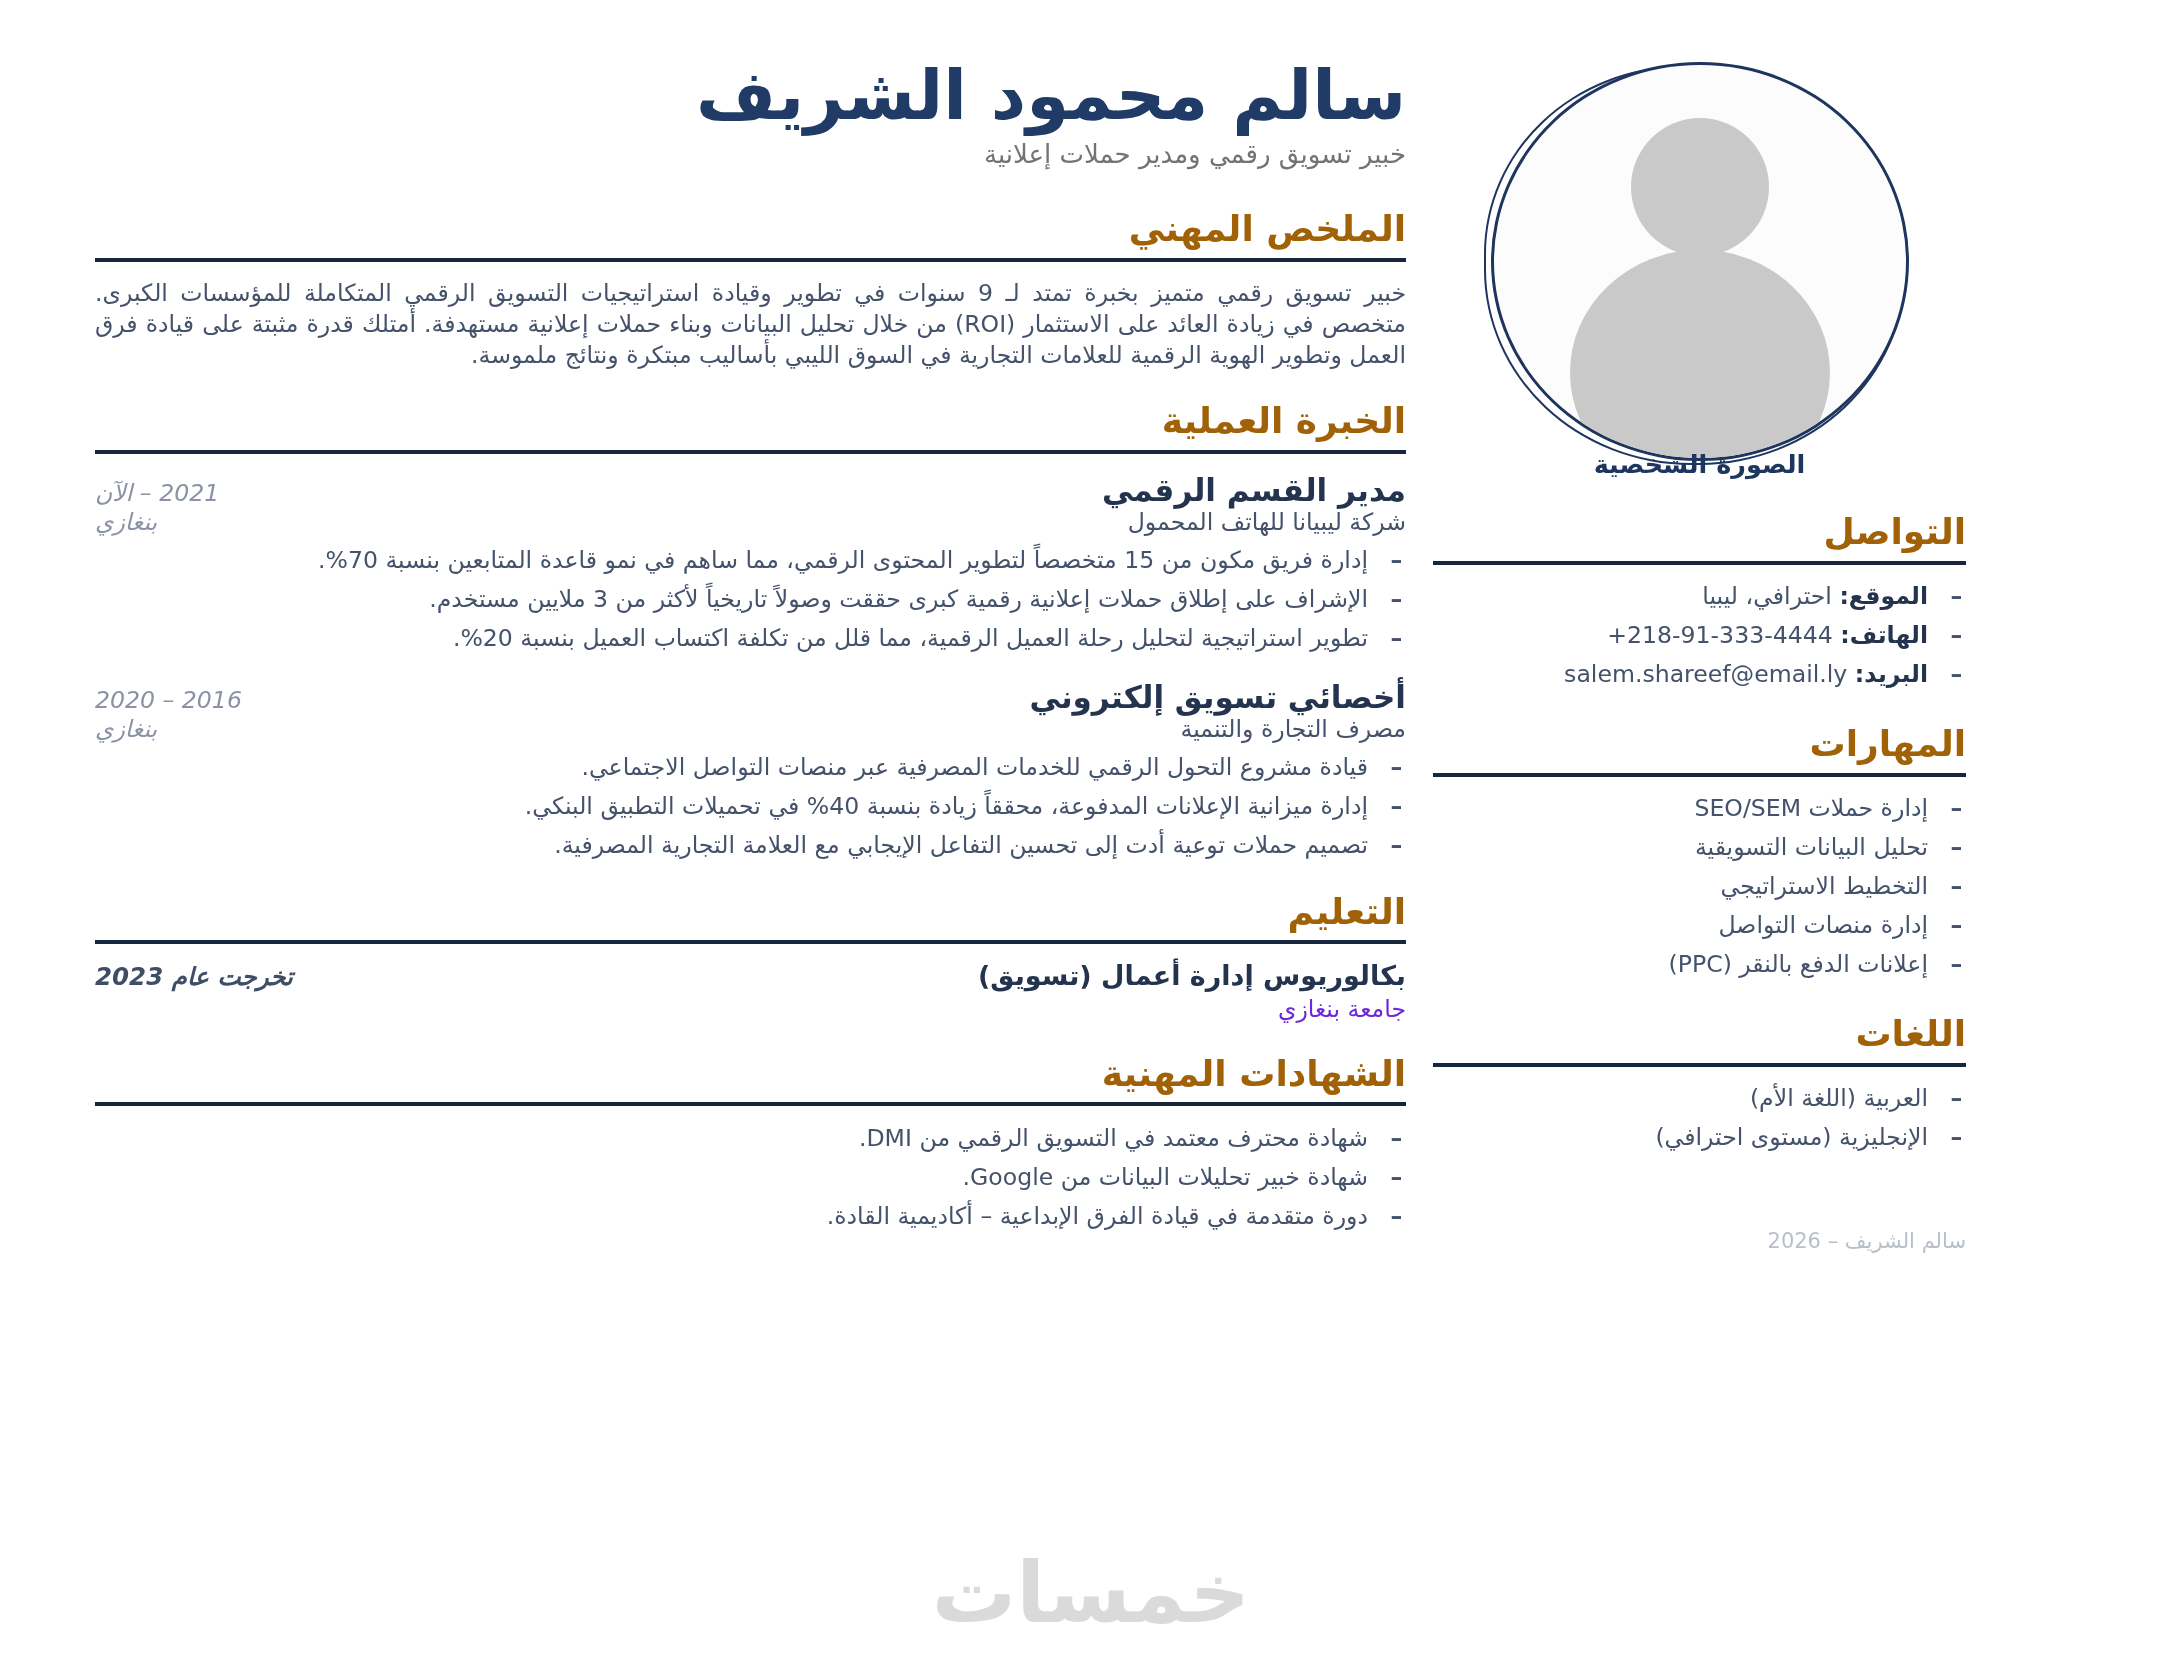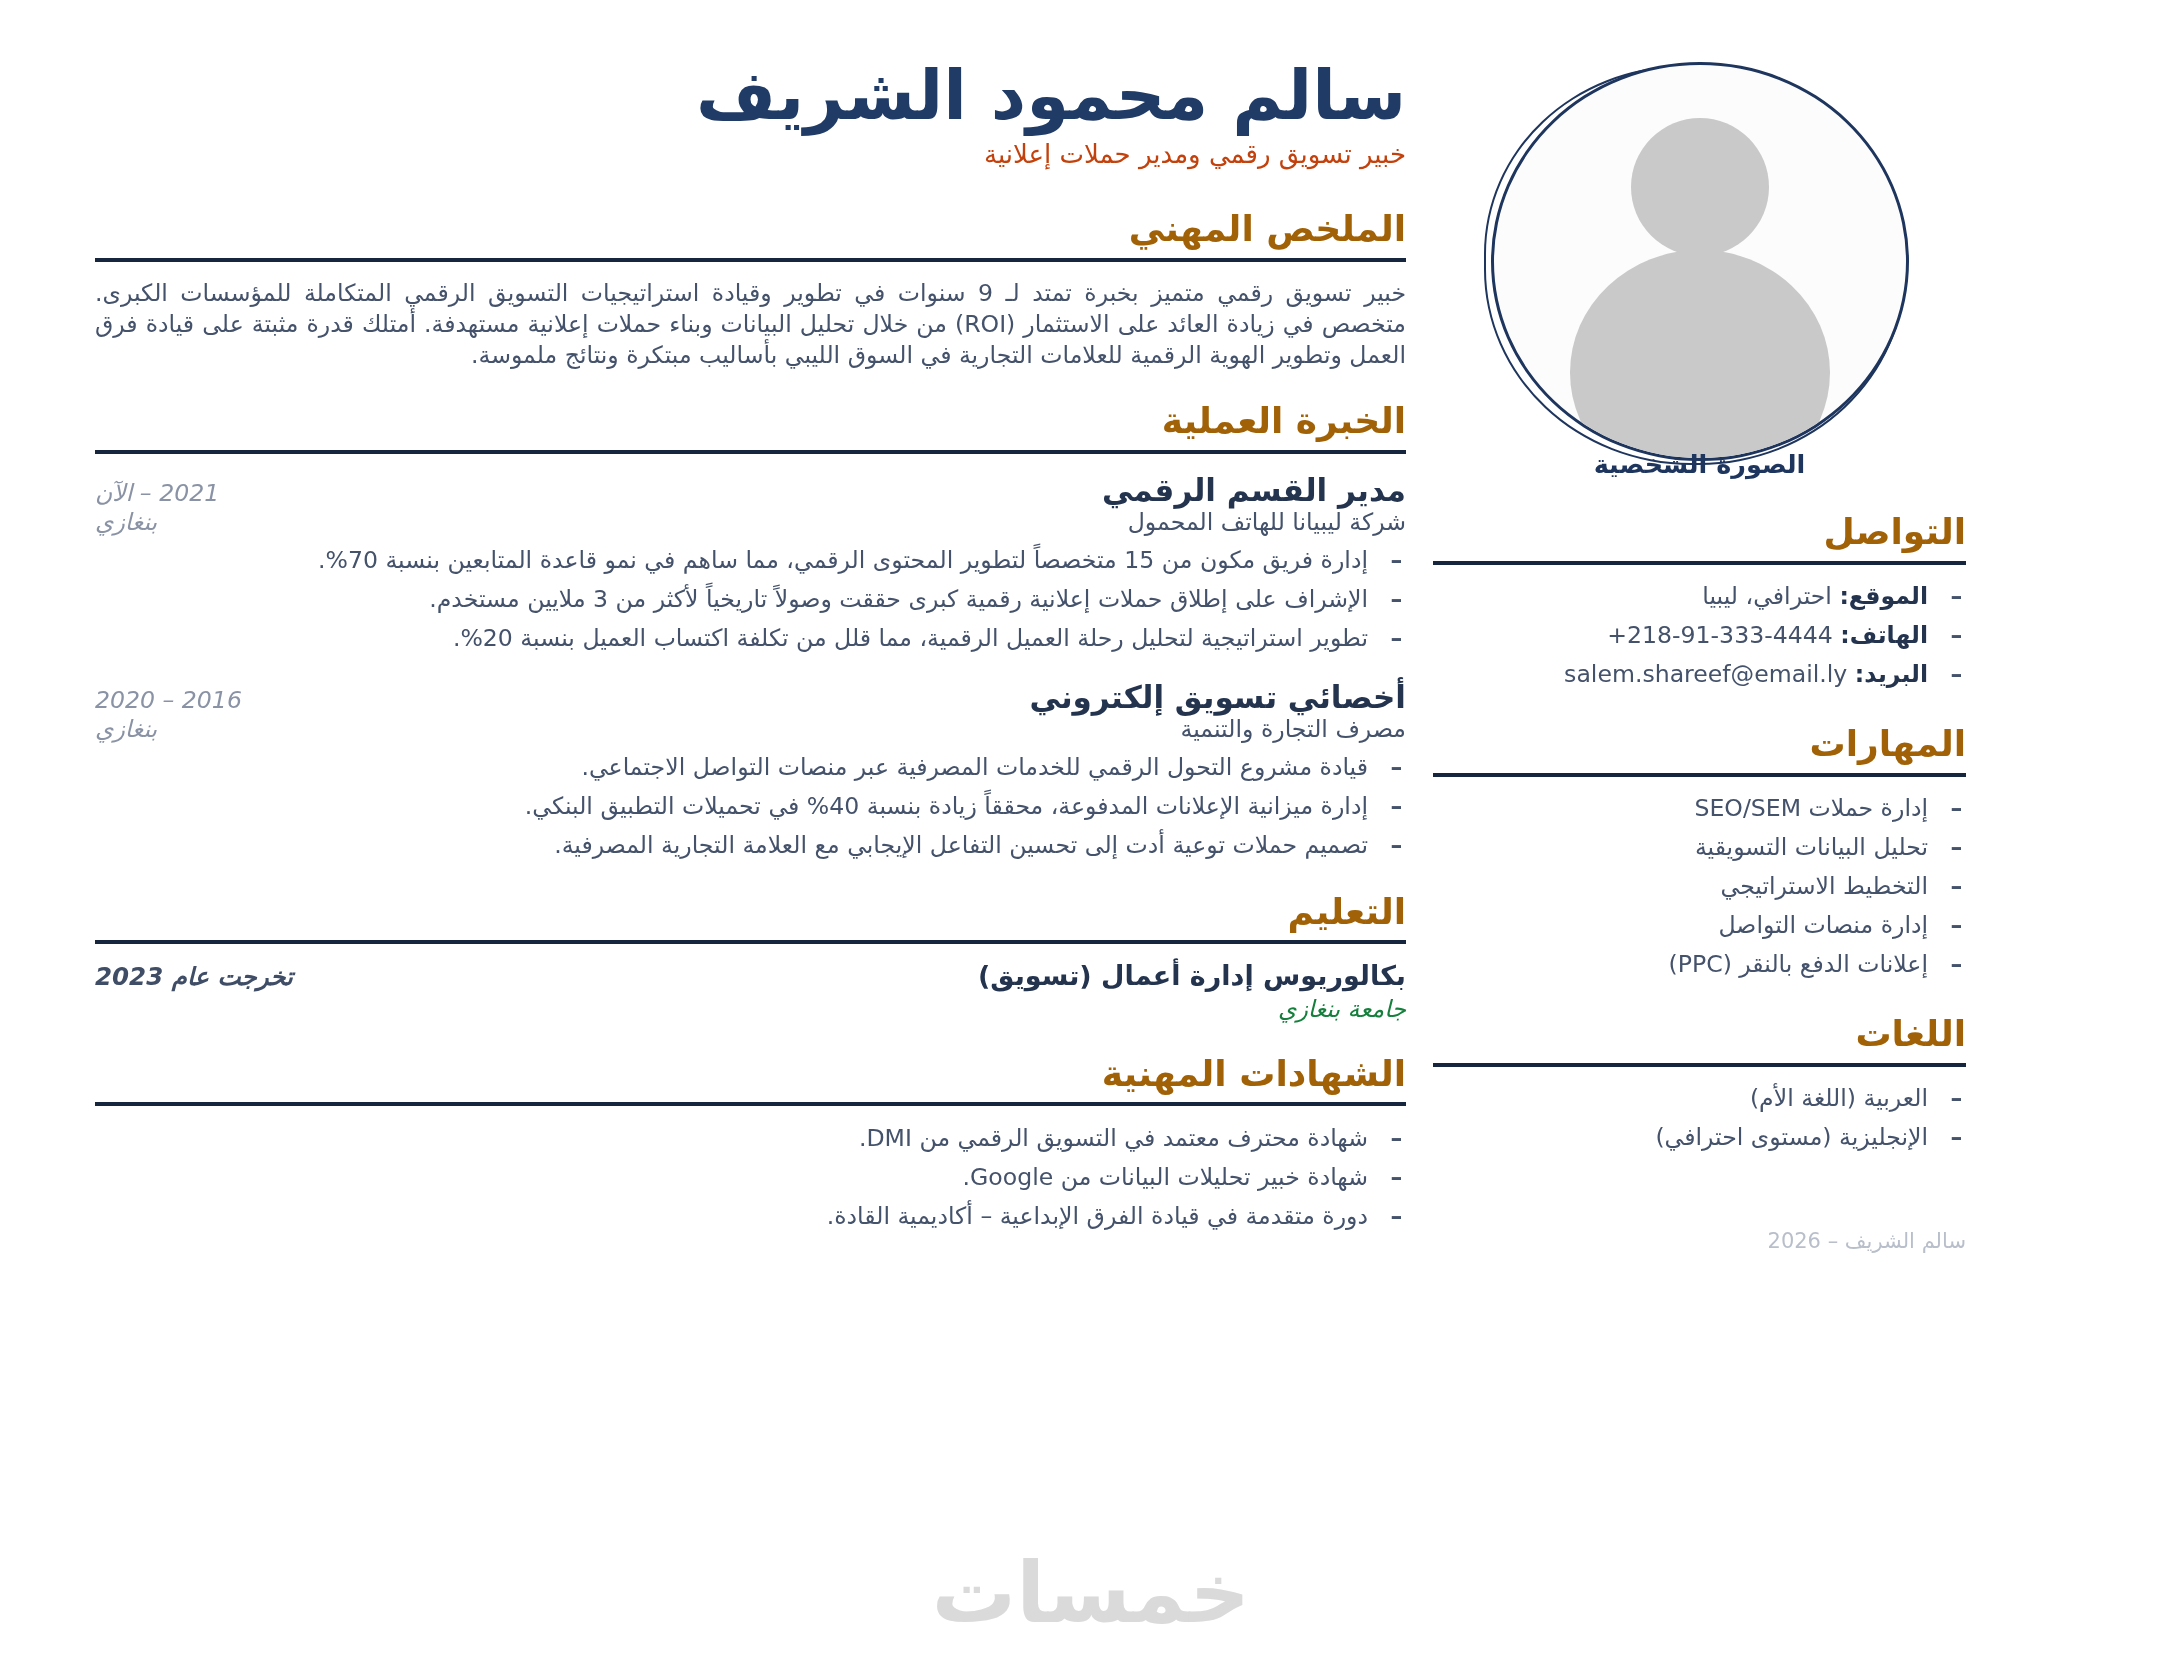--- a/index.html
+++ b/index.html
@@ -14,21 +14,21 @@
     position:absolute; top:58px; right:216px;
     width:1871px;
     display:grid;
     grid-template-columns:533px 1311px;
     column-gap:27px;
   }
 
   
   .cv-header { margin-bottom:38px;text-align:right; }
   .cv-name { font-size:69px; font-weight:bold; color:#1f3b66; line-height:1.1; }
-  .cv-subtitle { font-size:26px; color:#c2410c; margin-top:5.5px; }
+  .cv-subtitle { font-size:26px; color:#737373; margin-top:5.5px; }
 
   .section { margin-bottom:29px; }
   .section-heading {
     font-size:36px; font-weight:bold; color:#a16207;
     padding-bottom:7.3px; border-bottom:4.5px solid #16263f;
     margin-bottom:16.4px; line-height:1.2;
   }
   .summary-text { font-size:23.6px; line-height:1.3; text-align:justify; color:#44526b; }
 
   .job { margin-bottom:23.6px; }
@@ -45,21 +45,21 @@
     font-size:23.6px; line-height:1.3; color:#44526b;
   }
   .dash-list li::before {
     content:"–"; position:absolute; right:3.6px; top:0;
     font-weight:bold; color:#44526b;
   }
 
   .edu-head { display:flex; justify-content:space-between; align-items:baseline; }
   .edu-degree { font-size:27px; font-weight:bold; color:#24344f; }
   .edu-grad { font-size:24.5px; font-weight:bold; font-style:italic; color:#3f4d66; }
-  .edu-school { font-size:23.6px; color:#15803d; margin-top:3.6px;font-style:italic; }
+  .edu-school { font-size:23.6px; color:#6d28d9; margin-top:3.6px; }
 
   
   .sidebar { }
   .photo-wrap { position:relative; width:418px; height:425px; margin:3.6px auto 23.6px; }
   .photo-circle {
     position:absolute; left:0; right:0; top:0; bottom:25.5px;
     border:3.6px solid #1e355e; border-radius:50%;
     background:#fcfcfc; overflow:hidden;
   }
   .photo-wrap::before {

